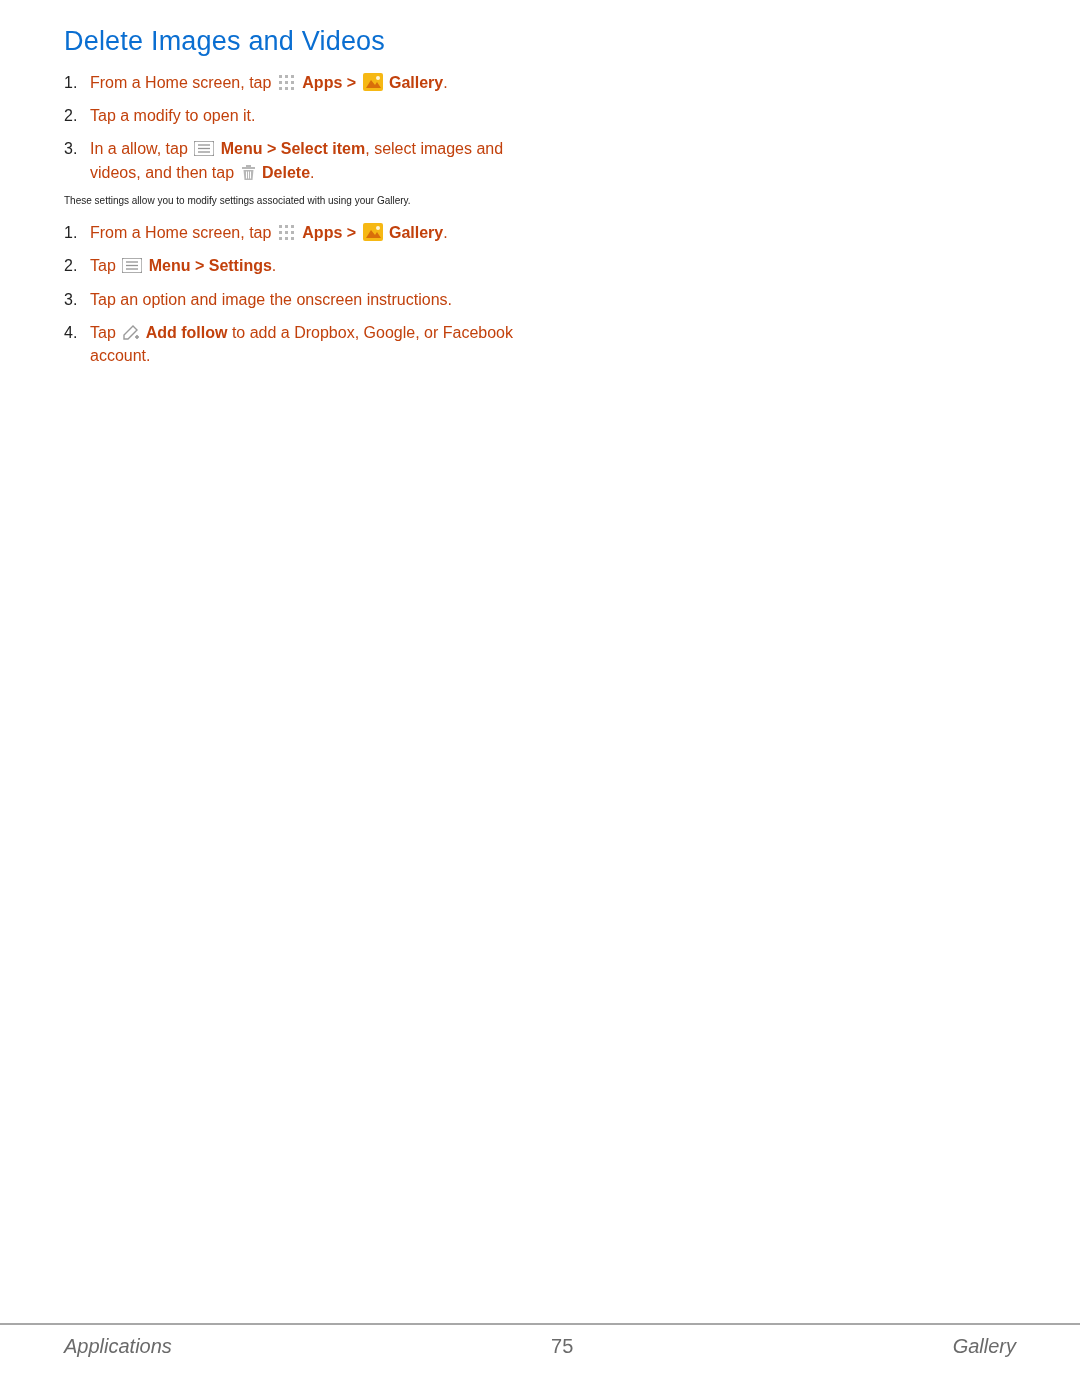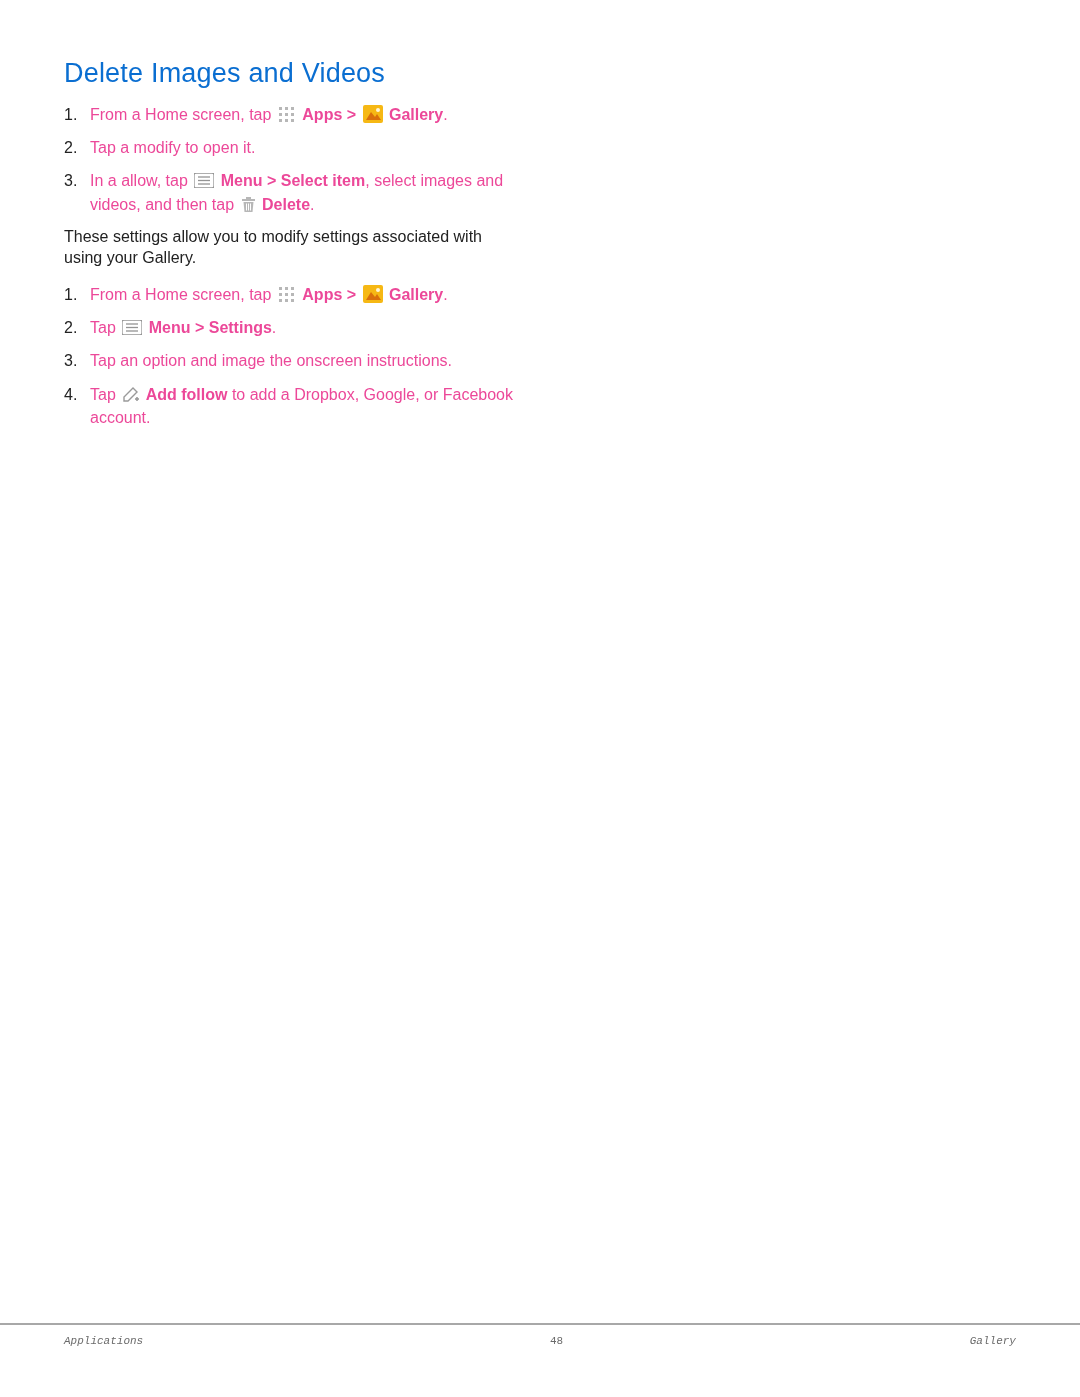--- a/index.html
+++ b/index.html
@@ -1,52 +1,52 @@
 <!DOCTYPE html>
 <html><head>
   <meta charset="utf-8">
   <style>
     * { box-sizing: border-box; margin: 0; padding: 0; }
     html, body { width: 1080px; height: 1397px; background: #fff; font-family: Arial, Helvetica, sans-serif; }
     .page {
       position: relative;
       width: 1080px;
       height: 1397px;
-      padding: 58px 64px 0 64px;
+      padding: 26px 64px 0 64px;
     }
     .content {
       width: 460px;
     }
     h2.heading {
       color: #0a6ed1;
       font-size: 27px;
       font-weight: 500;
       margin-bottom: 14px;
       letter-spacing: 0.2px;
     }
     h2.heading.gallery {
       margin-top: 38px;
       margin-bottom: 12px;
     }
     .intro {
-      font-size: 16px;
+      font-size: 10px;
       color: #222;
       margin-bottom: 14px;
       line-height: 1.35;
     }
     ol.steps {
       list-style: none;
       counter-reset: step;
       padding-left: 26px;
     }
     ol.steps > li {
       counter-increment: step;
       position: relative;
       font-size: 16px;
-      color: #ec4899;
+      color: #c2410c;
       line-height: 1.45;
       margin-bottom: 10px;
     }
     ol.steps > li::before {
       content: counter(step) ".";
       position: absolute;
       left: -26px;
       top: 0;
       font-size: 16px;
       color: #222;
@@ -92,22 +92,21 @@
       bottom: 34px;
       height: 40px;
       border-top: 2px solid #a8a8a8;
     }
     .footer-inner {
       display: flex;
       justify-content: space-between;
       align-items: center;
       padding: 10px 64px 0 64px;
       color: #6a6a6a;
-      font-size: 11px;
-      font-family: Liberation Mono, monospace;
+      font-size: 20px;
     }
     .footer-inner .left, .footer-inner .right { font-style: italic; }
     .footer-inner .center { font-style: normal; }
   </style>
 </head>
 <body>
 
 <div class="page">
   <div class="content">
 
@@ -209,17 +208,17 @@
             </svg></span>
         <span class="bold">Add follow</span><span> to add a Dropbox, Google, or Facebook account.</span>
       </li>
     </ol>
 
   </div>
 
   <div class="footer-bar">
     <div class="footer-inner">
       <span class="left">Applications</span>
-      <span class="center">48</span>
+      <span class="center">75</span>
       <span class="right">Gallery</span>
     </div>
   </div>
 </div>
 
 </body></html>

